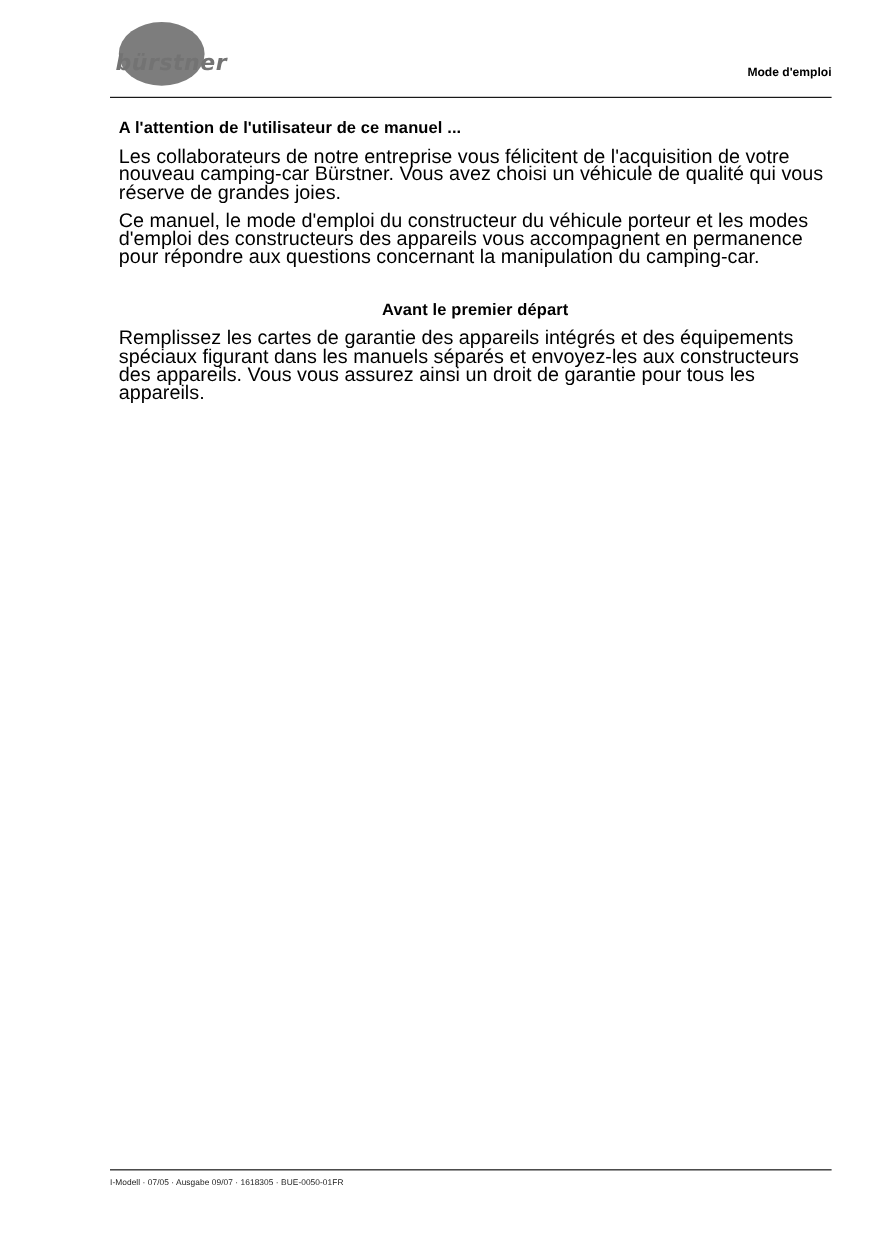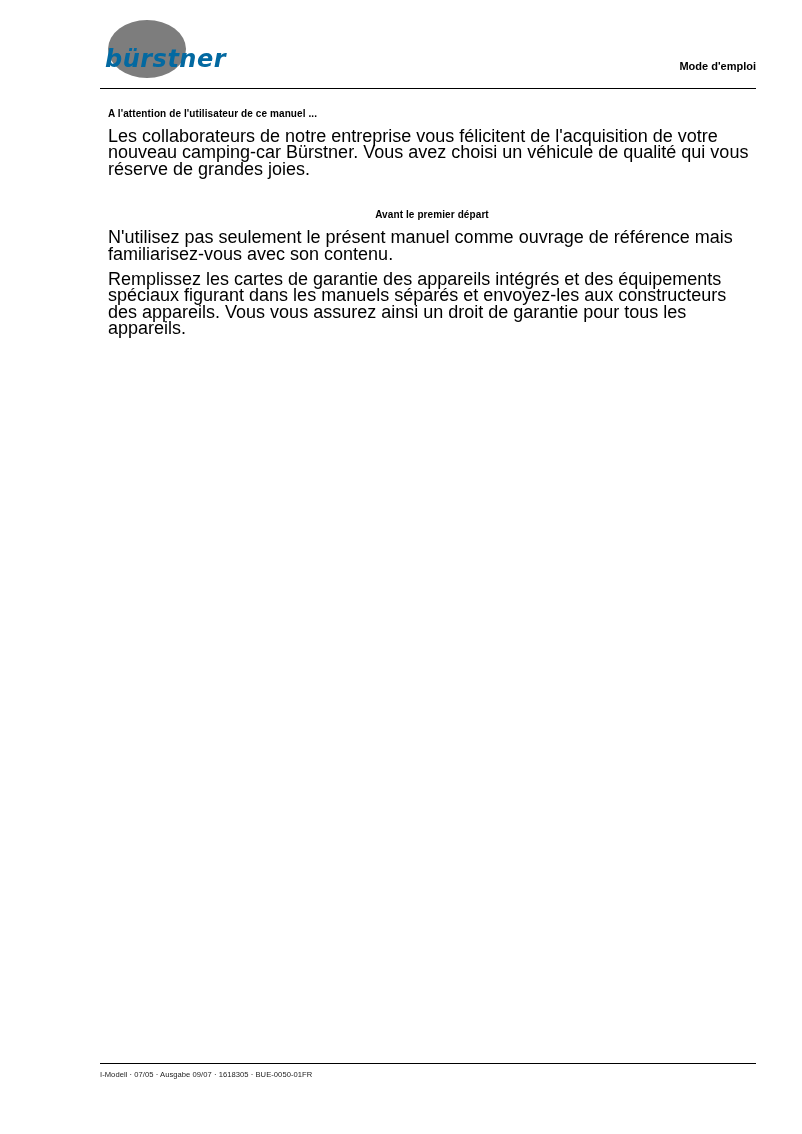--- a/index.html
+++ b/index.html
@@ -48,23 +48,23 @@
     border-radius: 50%;
   }
   .logo-word {
     position: absolute;
     left: 5px;
     top: 27px;
     width: 130px;
     font-family: "DejaVu Sans", sans-serif;
     font-style: italic;
     font-weight: bold;
-    font-size: 24px;
+    font-size: 20px;
     letter-spacing: 0.5px;
-    color: #0369a1;
+    color: #737373;
     white-space: nowrap;
   }
   .header-title {
     position: absolute;
     right: 0px;
     top: 42px;
     font-size: 11px;
     font-weight: bold;
     text-align: right;
     white-space: nowrap;
@@ -80,21 +80,21 @@
 
   
   .content {
     position: absolute;
     left: 108px;
     top: 108px;
     width: 648px;
   }
   h2.section-title {
     margin: 0 0 9px 0;
-    font-size: 10px;
+    font-size: 15px;
     font-weight: bold;
     letter-spacing: 0.1px;
   }
   .section-2 h2.section-title {
     margin-top: 0;
     text-align: center;
   }
   p.para {
     margin: 0 0 9px 0;
     font-size: 18px;
@@ -139,25 +139,25 @@
     </div>
     <div class="header-title">Mode d'emploi</div>
   </div>
   <div class="header-rule"></div>
 
   <div class="content">
 
     <div class="section-1">
       <h2 class="section-title">A l'attention de l'utilisateur de ce manuel ...</h2>
       <p class="para">Les collaborateurs de notre entreprise vous félicitent de l'acquisition de votre nouveau camping-car Bürstner. Vous avez choisi un véhicule de qualité qui vous réserve de grandes joies.</p>
+      <p class="para">Ce manuel, le mode d'emploi du constructeur du véhicule porteur et les modes d'emploi des constructeurs des appareils vous accompagnent en permanence pour répondre aux questions concernant la manipulation du camping-car.</p>
     </div>
 
     <div class="section-2">
       <h2 class="section-title">Avant le premier départ</h2>
-      <p class="para">N'utilisez pas seulement le présent manuel comme ouvrage de référence mais familiarisez-vous avec son contenu.</p>
       <p class="para">Remplissez les cartes de garantie des appareils intégrés et des équipements spéciaux figurant dans les manuels séparés et envoyez-les aux constructeurs des appareils. Vous vous assurez ainsi un droit de garantie pour tous les appareils.</p>
     </div>
 
   </div>
 
   <div class="footer-rule"></div>
   <div class="footer-text">I-Modell · 07/05 · Ausgabe 09/07 · 1618305 · BUE-0050-01FR</div>
 
 </div>
 

